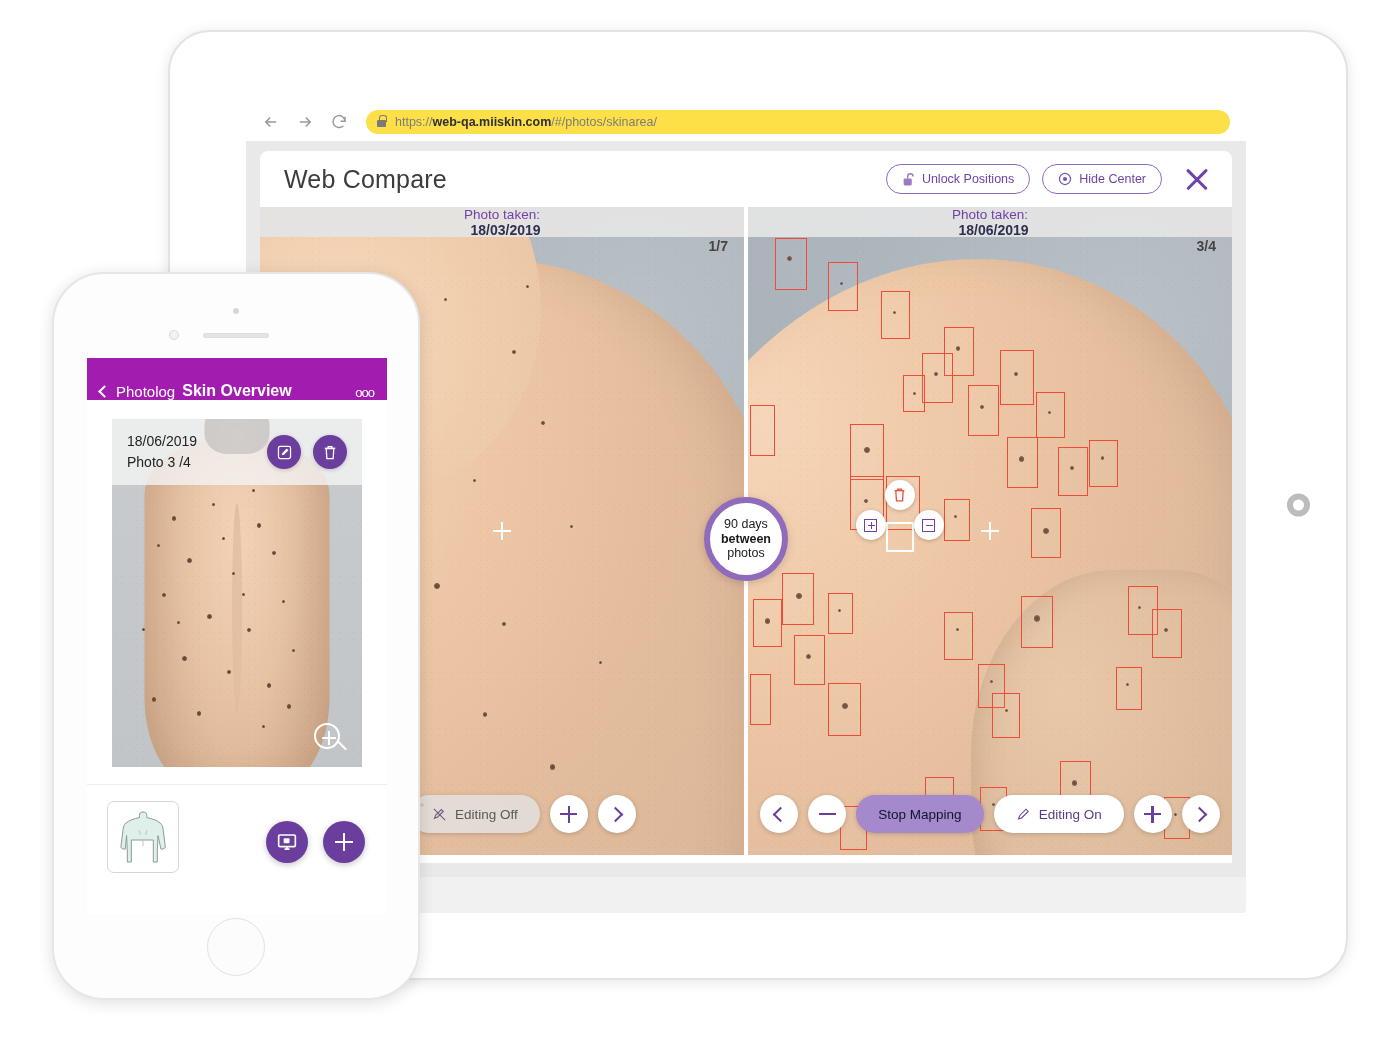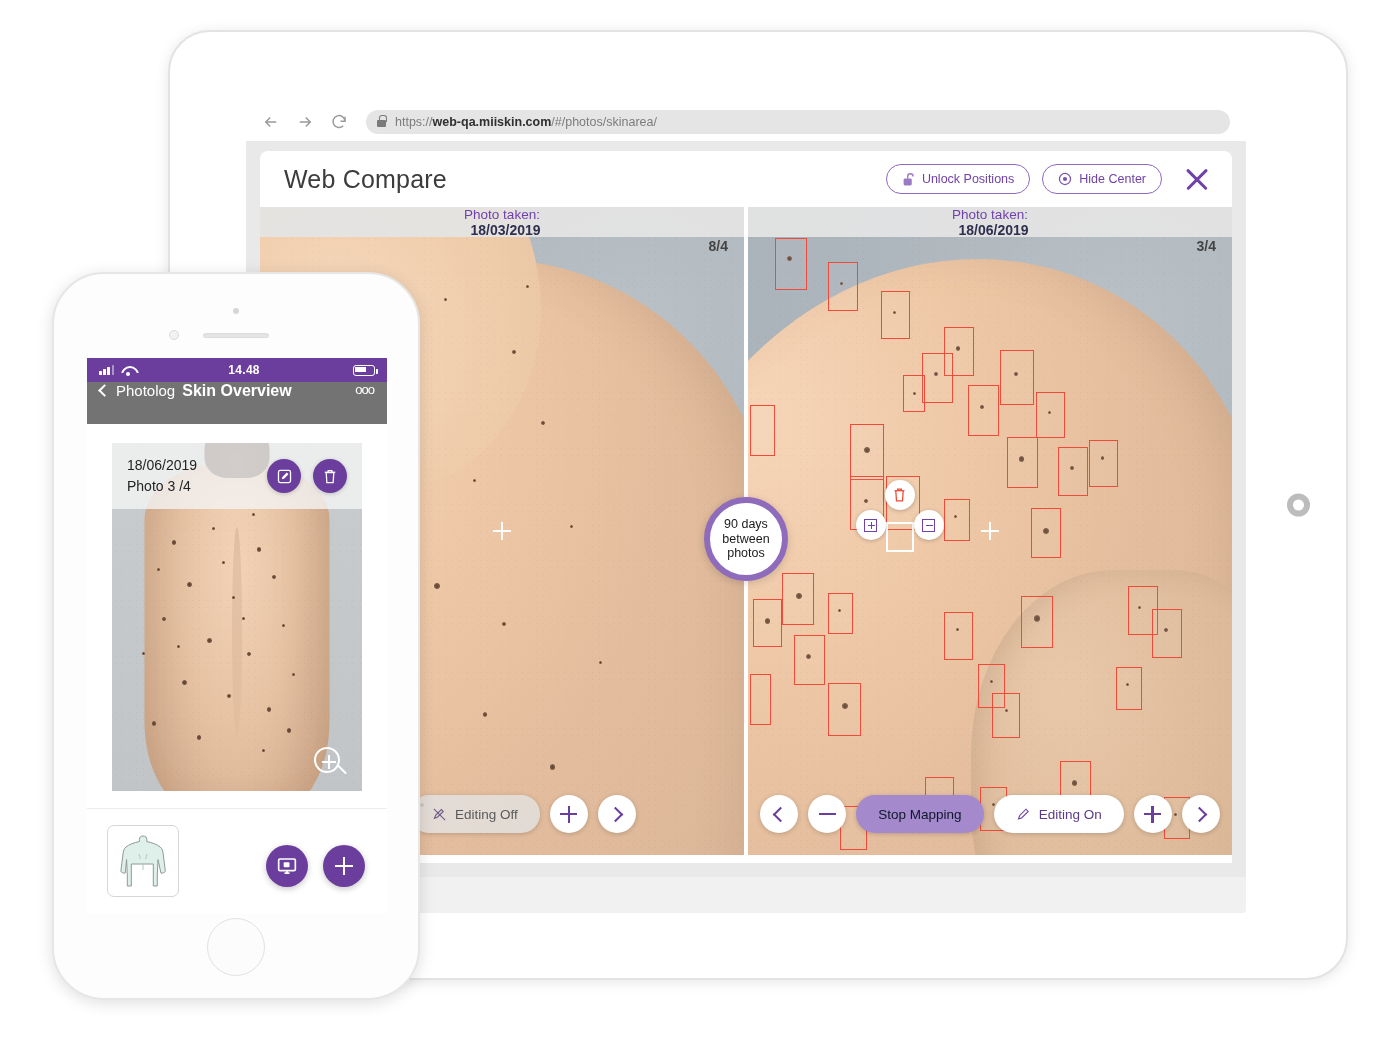--- a/index.html
+++ b/index.html
@@ -62,21 +62,21 @@
     width: 4px; height: 1.6px; background: #fff; transform: rotate(45deg);
   }
   .tab-title { font-size: 13px; color: #2e2e2e; }
 
   .browser-urlbar {
     position: relative; height: 38px; background: #fff;
     display: flex; align-items: center; padding: 0 16px; gap: 16px;
   }
   .nav-ico { width: 18px; height: 18px; color: #9a9a9a; flex: none; }
   .urlfield {
-    flex: 1; height: 24px; border-radius: 12px; background: #e5e5e5;
+    flex: 1; height: 24px; border-radius: 12px; background: #fde047;
     display: flex; align-items: center; gap: 9px; padding: 0 11px;
     margin-left: 2px;
   }
   .lock {
     width: 9px; height: 7px; background: #7a7a7a; border-radius: 1px;
     position: relative; flex: none; margin-top: 2px;
   }
   .lock::before {
     content:""; position:absolute; left:1.6px; top:-5px;
     width:6px; height:6px; border:1.5px solid #7a7a7a;
@@ -284,22 +284,22 @@
   .wifi::after {
     content:""; position:absolute; left:5px; top:7px; width:4px; height:4px;
     background:#fff; border-radius:50%;
   }
   .clock { margin: 0 auto; font-weight: 700; font-size: 12px; letter-spacing:.3px; }
   .batt { width: 22px; height: 11px; border: 1.6px solid #fff; border-radius: 3px; position: relative; }
   .batt::before { content:""; position:absolute; left:1.4px; top:1.4px; width:11px; height:5.2px; background:#fff; }
   .batt::after  { content:""; position:absolute; right:-4px; top:3px; width:2px; height:5px; background:#fff; border-radius:0 1px 1px 0; }
 
   .ph-nav {
-    height: 42px; background: #737373; color: #fff;
-    display: flex; align-items: flex-start; padding: 0 13px;
+    height: 42px; background: #a21caf; color: #fff;
+    display: flex; align-items: flex-end; padding: 0 13px;
   }
   .ph-back { display: flex; align-items: center; gap: 7px; font-size: 15px; cursor: pointer; }
   .bchev { width: 9px; height: 9px; border-left: 2px solid #fff; border-bottom: 2px solid #fff; transform: rotate(45deg); }
   .ph-nav-title { position: absolute; left: 0; right: 0; text-align: center; font-size: 16px; font-weight: 700; pointer-events: none; }
   .ph-dots { margin-left: auto; font-size: 13px; letter-spacing: -1px; cursor: pointer; z-index: 2; }
 
   .ph-body { position: relative; height: 490px; background: #fff; }
   .ph-photo-wrap {
     position: absolute; left: 25px; top: 19px; width: 250px; height: 348px;
     overflow: hidden; background: #ccc;
@@ -460,21 +460,21 @@
                     <div class="mole" style="left: 33%; top: 92%; width: 4px; height: 4.2px;"></div>
                     <div class="mole" style="left: 8%; top: 66%; width: 3px; height: 3.15px;"></div>
                     <div class="mole" style="left: 55%; top: 12%; width: 3px; height: 3.15px;"></div>
                   </div>
                 <div class="crosshair" style="left:calc(50% - 9px); top:calc(50% - 9px);"></div>
               </div>
 
               <div class="pane-bar">
                 <span class="lbl">Photo taken:</span>
                 <span class="dt">18/03/2019</span>
-                <span class="cnt">8/4</span>
+                <span class="cnt">1/7</span>
               </div>
 
               <div class="ctrl-row left">
                 <div class="rbtn solid">Start Mapping</div>
                 <div class="rbtn ghost">
                   <svg width="15" height="15" viewBox="0 0 24 24">
                     <path d="M4 18l2-5 9-9 3 3-9 9-5 2z" fill="none" stroke="#6f5a86" stroke-width="1.8"></path>
                     <path d="M3 3l18 18" stroke="#6f5a86" stroke-width="1.8"></path>
                   </svg>
                   <span>Editing Off</span>
@@ -613,51 +613,40 @@
                   </div>
                 <div class="cbtn">
                     <span class="chev r"></span>
                   </div>
               </div>
             </div>
 
             <div class="days-badge">
               <span>
                 <b style="font-weight:400">90 days</b><br>
-                <b style="font-weight:400">between</b><br>
+                <b style="font-weight:700">between</b><br>
                 <b style="font-weight:400">photos</b>
               </span>
             </div>
 
           </div>
         </div>
       </div>
 
     </div>
   </div>
 
   <div class="phone">
     <div class="ph-cam"></div>
     <div class="ph-spk"></div>
     <div class="ph-sensor"></div>
     <div class="ph-home"></div>
 
     <div class="ph-screen">
 
-      <div class="ph-status">
-        <span class="sig">
-            <i></i>
-            <i></i>
-            <i></i>
-            <i></i>
-          </span>
-        <span class="wifi"></span>
-        <span class="clock">14.48</span>
-        <span class="batt"></span>
-      </div>
 
       <div class="ph-nav" style="position:relative;">
         <div class="ph-back">
           <span class="bchev"></span>
           <span>Photolog</span>
         </div>
         <div class="ph-nav-title">Skin Overview</div>
         <div class="ph-dots">ooo</div>
       </div>
 

